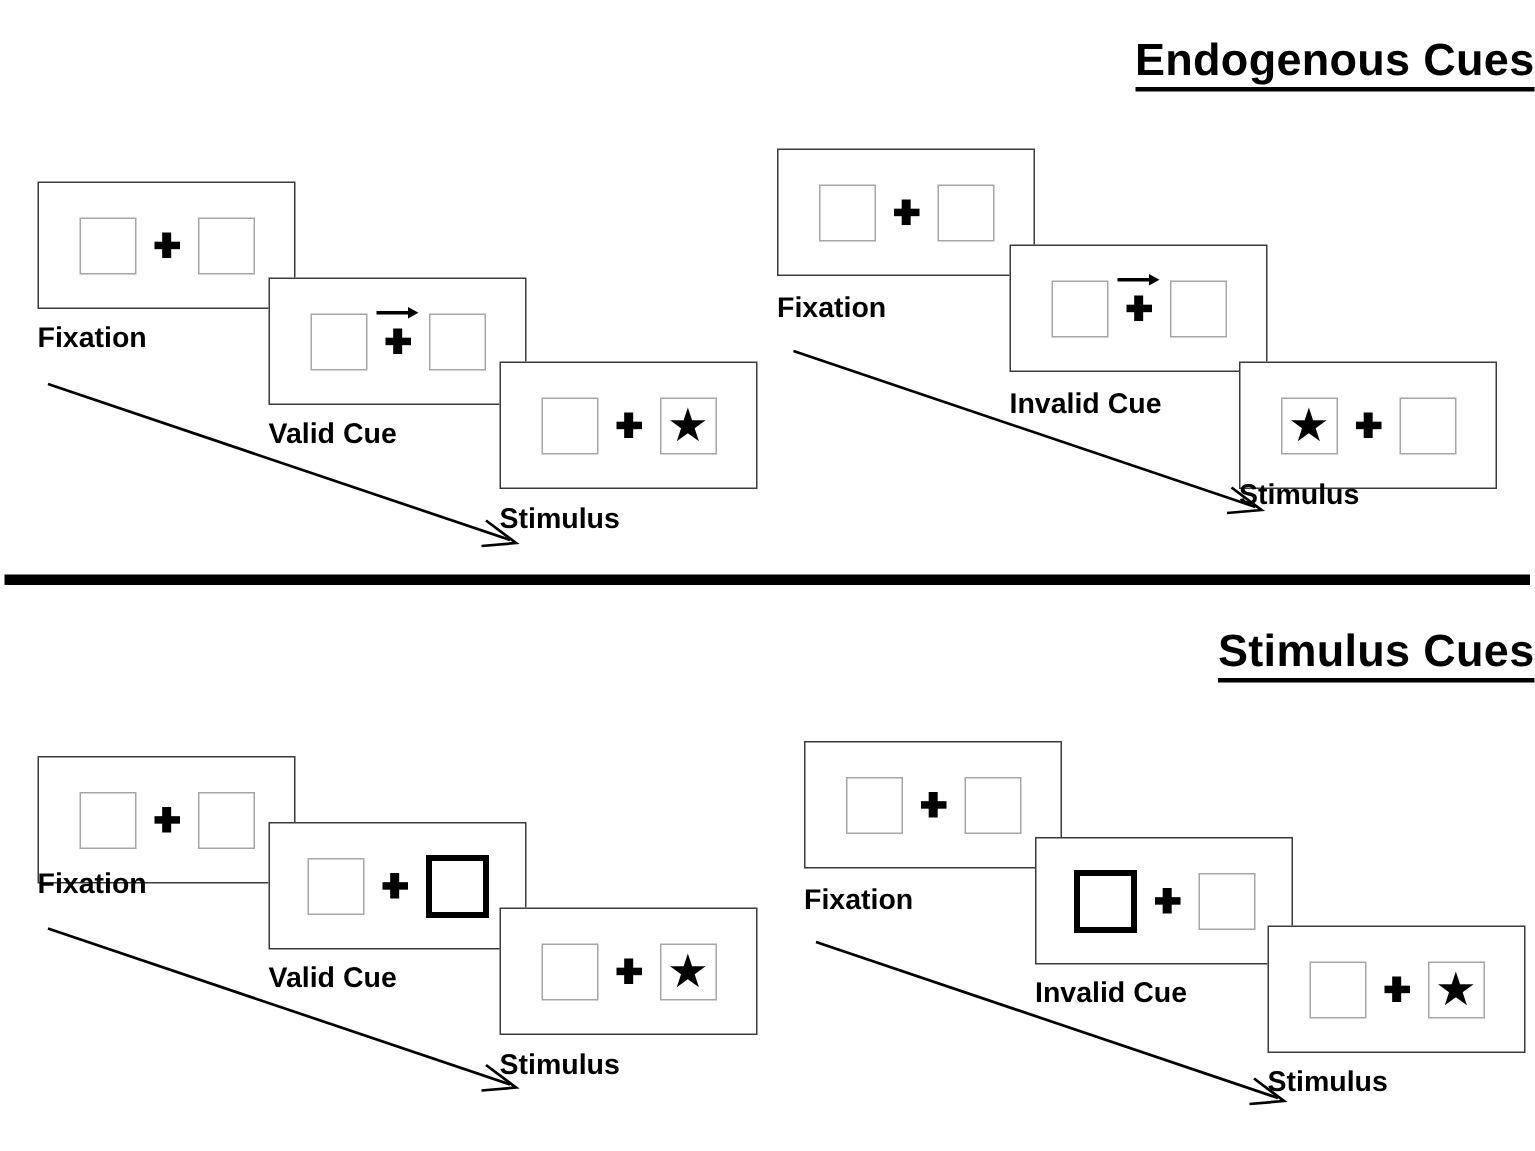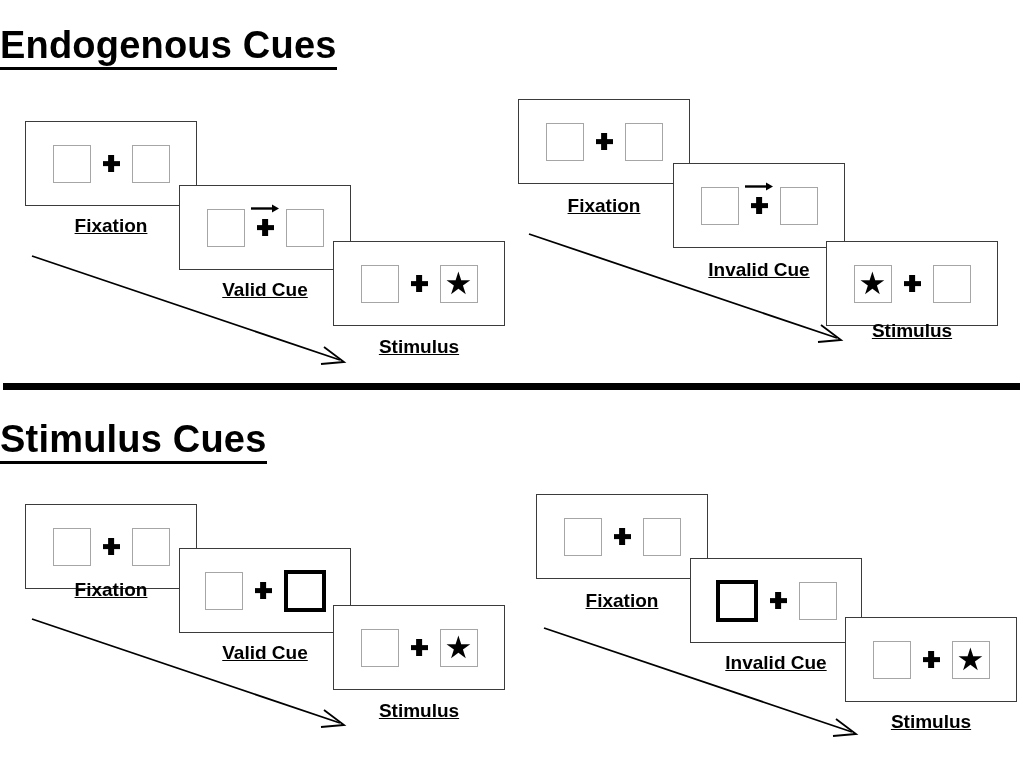--- a/index.html
+++ b/index.html
@@ -13,22 +13,22 @@
     position: relative;
     overflow: hidden;
     font-family: "Liberation Sans", sans-serif;
     color: #000000;
   }
 
   
   .section-title {
     position: absolute;
     width: 100%;
-    text-align: left;
-    font-size: 38px;
+    text-align: right;
+    font-size: 30px;
     font-weight: bold;
     letter-spacing: .2px;
   }
   .section-title span {
     border-bottom: 3px solid #000;
     padding-bottom: 1px;
   }
 
   
   .divider {
@@ -109,22 +109,21 @@
     left: 50%;
     transform: translateX(-50%);
   }
 
   
   .caption {
     position: absolute;
     font-size: 19px;
     font-weight: bold;
     white-space: nowrap;
-    text-align: center;
-    text-decoration: underline;
+    text-align: left;
   }
 
   
   .time-arrow {
     position: absolute;
     overflow: visible;
   }
 </style>
 </head>
 <body>

